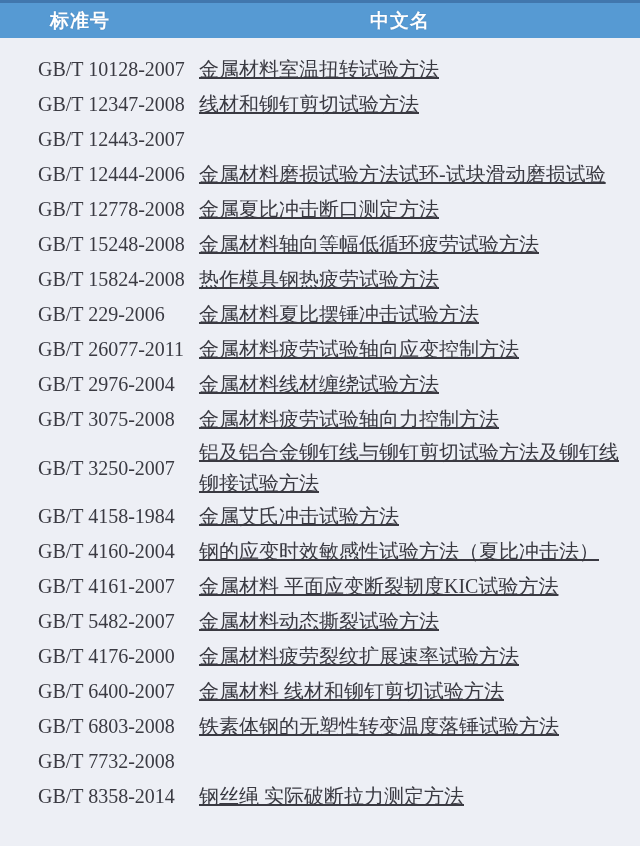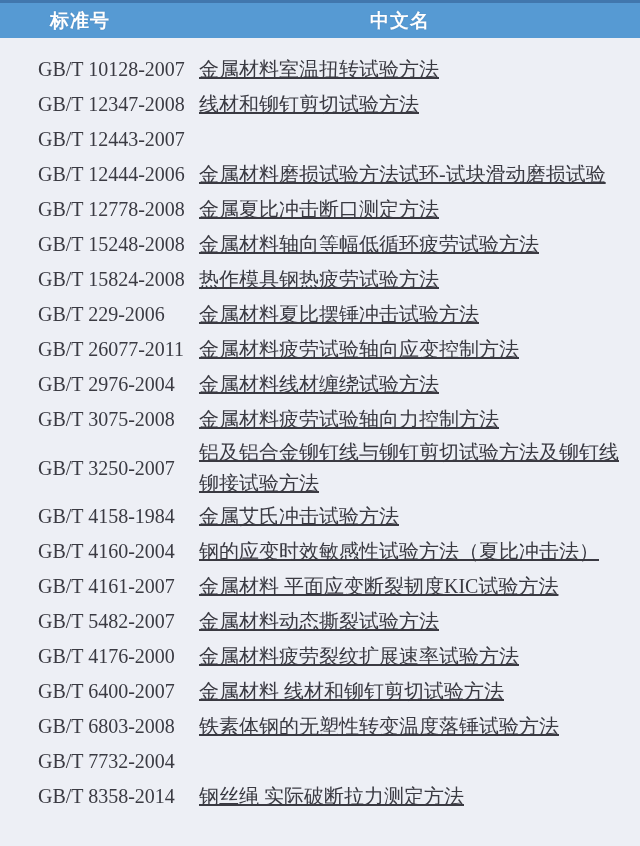--- a/index.html
+++ b/index.html
@@ -140,20 +140,20 @@
       </div>
       <div class="row">
         <div class="cell cell-code">GB/T 6400-2007</div>
         <div class="cell cell-name">金属材料 线材和铆钉剪切试验方法</div>
       </div>
       <div class="row">
         <div class="cell cell-code">GB/T 6803-2008</div>
         <div class="cell cell-name">铁素体钢的无塑性转变温度落锤试验方法</div>
       </div>
       <div class="row">
-        <div class="cell cell-code">GB/T 7732-2004</div>
+        <div class="cell cell-code">GB/T 7732-2008</div>
       </div>
       <div class="row">
         <div class="cell cell-code">GB/T 8358-2014</div>
         <div class="cell cell-name">钢丝绳 实际破断拉力测定方法</div>
       </div>
     </div>
 </div>
 
 </body></html>

